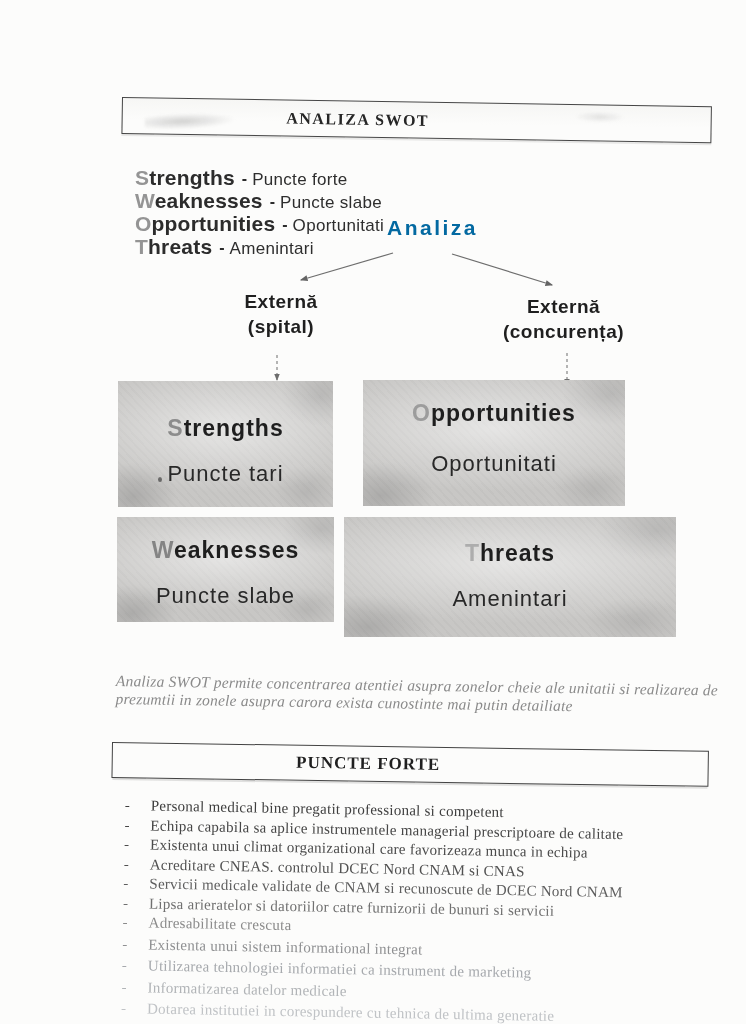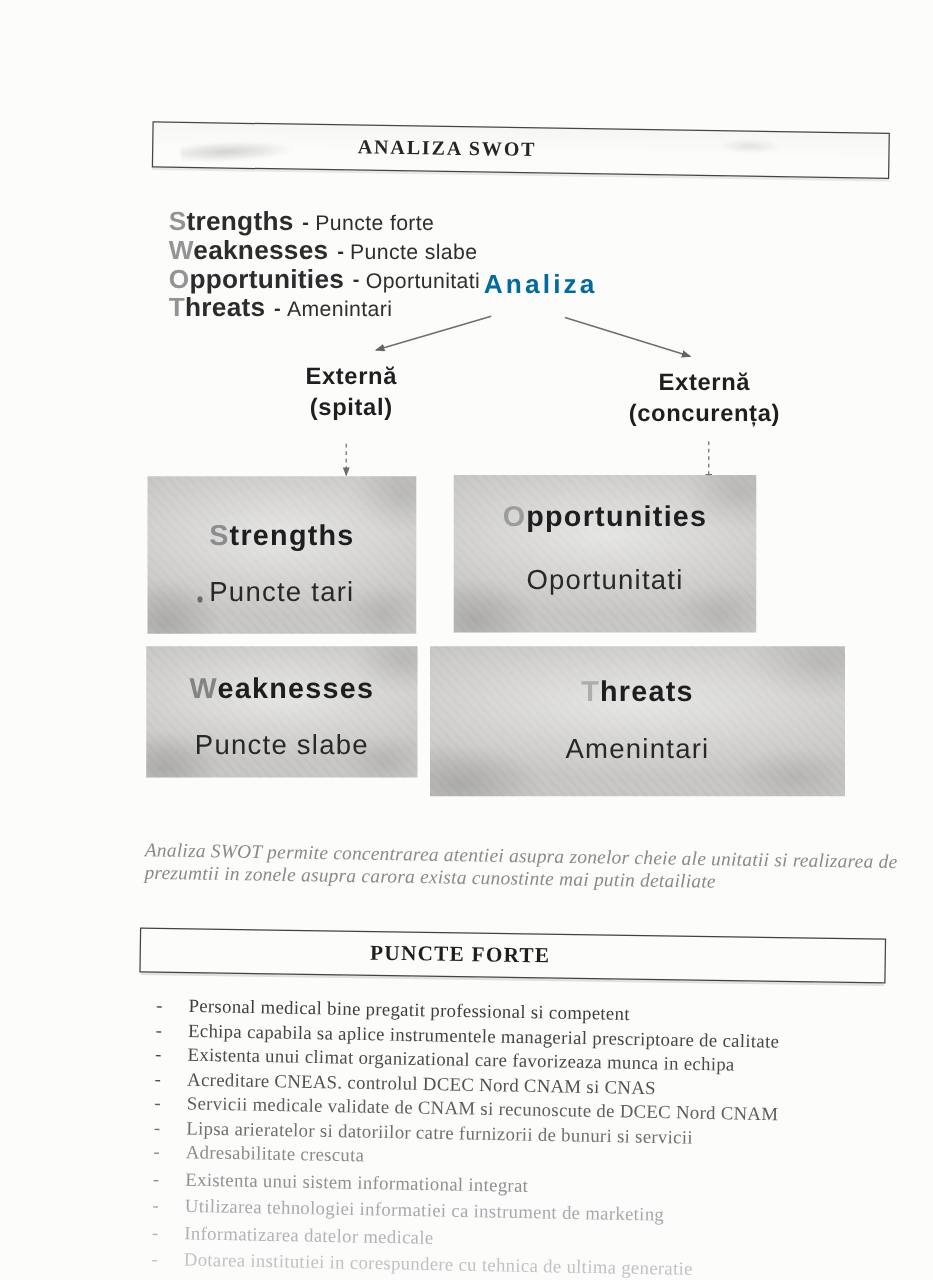--- a/index.html
+++ b/index.html
@@ -49,21 +49,21 @@
     position:absolute;box-sizing:border-box;display:flex;flex-direction:column;align-items:center;
     background:
       radial-gradient(95% 65% at 50% 38%,rgba(255,255,255,.55),rgba(255,255,255,0) 78%),
       radial-gradient(28% 38% at 7% 92%,rgba(100,100,100,.28),rgba(100,100,100,0) 72%),
       radial-gradient(26% 34% at 94% 12%,rgba(105,105,105,.24),rgba(105,105,105,0) 70%),
       radial-gradient(22% 30% at 88% 88%,rgba(115,115,115,.20),rgba(115,115,115,0) 70%),
       repeating-linear-gradient(47deg,rgba(95,95,95,.045) 0 2px,rgba(255,255,255,0) 2px 6px),
       #c8c7c5;
   }
   .q1{left:118px;top:381px;width:215px;height:126px;padding-top:34px;}
-  .q2{left:363px;top:380px;width:242px;height:126px;padding-top:20px;}
+  .q2{left:363px;top:380px;width:262px;height:126px;padding-top:20px;}
   .q3{left:117px;top:517px;width:217px;height:105px;padding-top:20px;}
   .q4{left:344px;top:517px;width:332px;height:120px;padding-top:23px;text-align:right;}
   .qt{font-weight:700;font-size:23px;letter-spacing:1px;color:#1e1e1e;white-space:nowrap;}
   .qs{font-size:22px;letter-spacing:1px;color:#282828;margin-top:19px;white-space:nowrap;}
   .q2 .qs{margin-top:24px;}
   .q1 .init{color:#8c8c8c;} .q2 .init{color:#9c9c9c;}
   .q3 .init{color:#848484;} .q4 .init{color:#adadad;}
   .dot{position:absolute;left:158px;top:477px;width:4px;height:5px;
     background:rgba(45,45,45,.6);border-radius:50%;}
 

